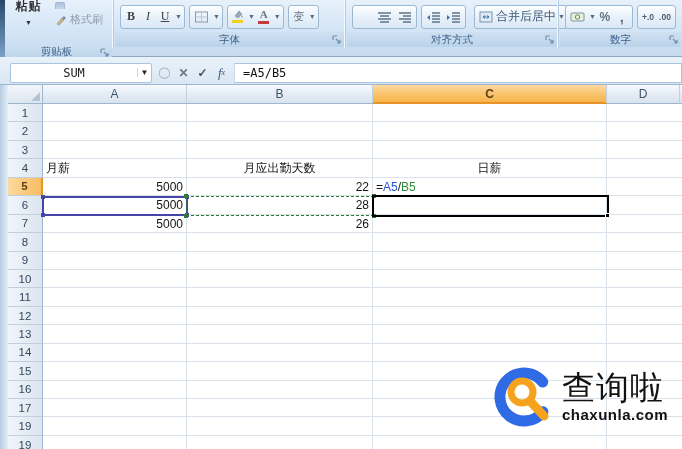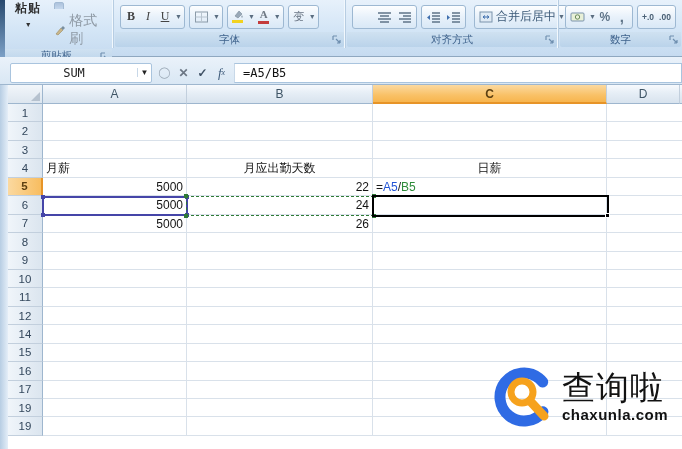--- a/index.html
+++ b/index.html
@@ -31,21 +31,21 @@
   .dd { font-size:7px; color:#5a6d80; margin-left:1px; }
 
   
   .paste-btn { width:46px; height:50px; display:flex; flex-direction:column; align-items:center;
     justify-content:flex-start; padding-top:4px; margin-top:-8px; }
   .paste-label { font-size:12px; color:#2f2f2f; font-weight:bold; letter-spacing:1px; }
   .paste-arrow { font-size:7px; color:#333; margin-top:4px; }
   .clip-col { display:flex; flex-direction:column; justify-content:flex-start; gap:3px; height:100%; }
   .cut-partial { width:54px; height:7px; overflow:hidden; opacity:.8; }
   .cut-partial .frag { width:10px; height:10px; background:linear-gradient(#9fb8d6,#c9dcf0); border:1px solid #93aecb; border-radius:2px; }
-  .fp-btn { display:flex; align-items:center; gap:3px; font-size:14px; color:#8f9aa5; }
+  .fp-btn { display:flex; align-items:center; gap:3px; font-size:11px; color:#8f9aa5; }
   .fp-btn svg { flex:none; }
 
   
   .lines-icon { width:15px; height:12px; }
   .abar { display:flex; flex-direction:column; align-items:center; line-height:1; }
   .abar .a { font-weight:bold; font-size:11px; color:#707a85; font-family:"Liberation Serif",serif; }
   .abar .bar { width:11px; height:3px; margin-top:1px; }
 
   
   .fbar { position:absolute; top:57px; left:0; width:682px; height:28px;
@@ -350,21 +350,21 @@
         <div class="grid-row">
           <div class="row-header sel">5</div>
           <div class="cell col-a" style="text-align: right;">5000</div>
           <div class="cell col-b" style="text-align: right;">22</div>
           <div class="cell col-c" style="text-align: left;"><span style="color: rgb(26, 26, 26);">=</span><span style="color: rgb(36, 86, 214);">A5</span><span style="color: rgb(26, 26, 26);">/</span><span style="color: rgb(46, 139, 58);">B5</span></div>
           <div class="cell col-d"></div>
         </div>
         <div class="grid-row">
           <div class="row-header">6</div>
           <div class="cell col-a" style="text-align: right;">5000</div>
-          <div class="cell col-b" style="text-align: right;">24</div>
+          <div class="cell col-b" style="text-align: right;">28</div>
           <div class="cell col-c"></div>
           <div class="cell col-d"></div>
         </div>
         <div class="grid-row">
           <div class="row-header">7</div>
           <div class="cell col-a" style="text-align: right;">5000</div>
           <div class="cell col-b" style="text-align: right;">26</div>
           <div class="cell col-c"></div>
           <div class="cell col-d"></div>
         </div>
@@ -391,20 +391,27 @@
         </div>
         <div class="grid-row">
           <div class="row-header">11</div>
           <div class="cell col-a"></div>
           <div class="cell col-b"></div>
           <div class="cell col-c"></div>
           <div class="cell col-d"></div>
         </div>
         <div class="grid-row">
           <div class="row-header">12</div>
+          <div class="cell col-a"></div>
+          <div class="cell col-b"></div>
+          <div class="cell col-c"></div>
+          <div class="cell col-d"></div>
+        </div>
+        <div class="grid-row">
+          <div class="row-header">13</div>
           <div class="cell col-a"></div>
           <div class="cell col-b"></div>
           <div class="cell col-c"></div>
           <div class="cell col-d"></div>
         </div>
         <div class="grid-row">
           <div class="row-header">14</div>
           <div class="cell col-a"></div>
           <div class="cell col-b"></div>
           <div class="cell col-c"></div>

